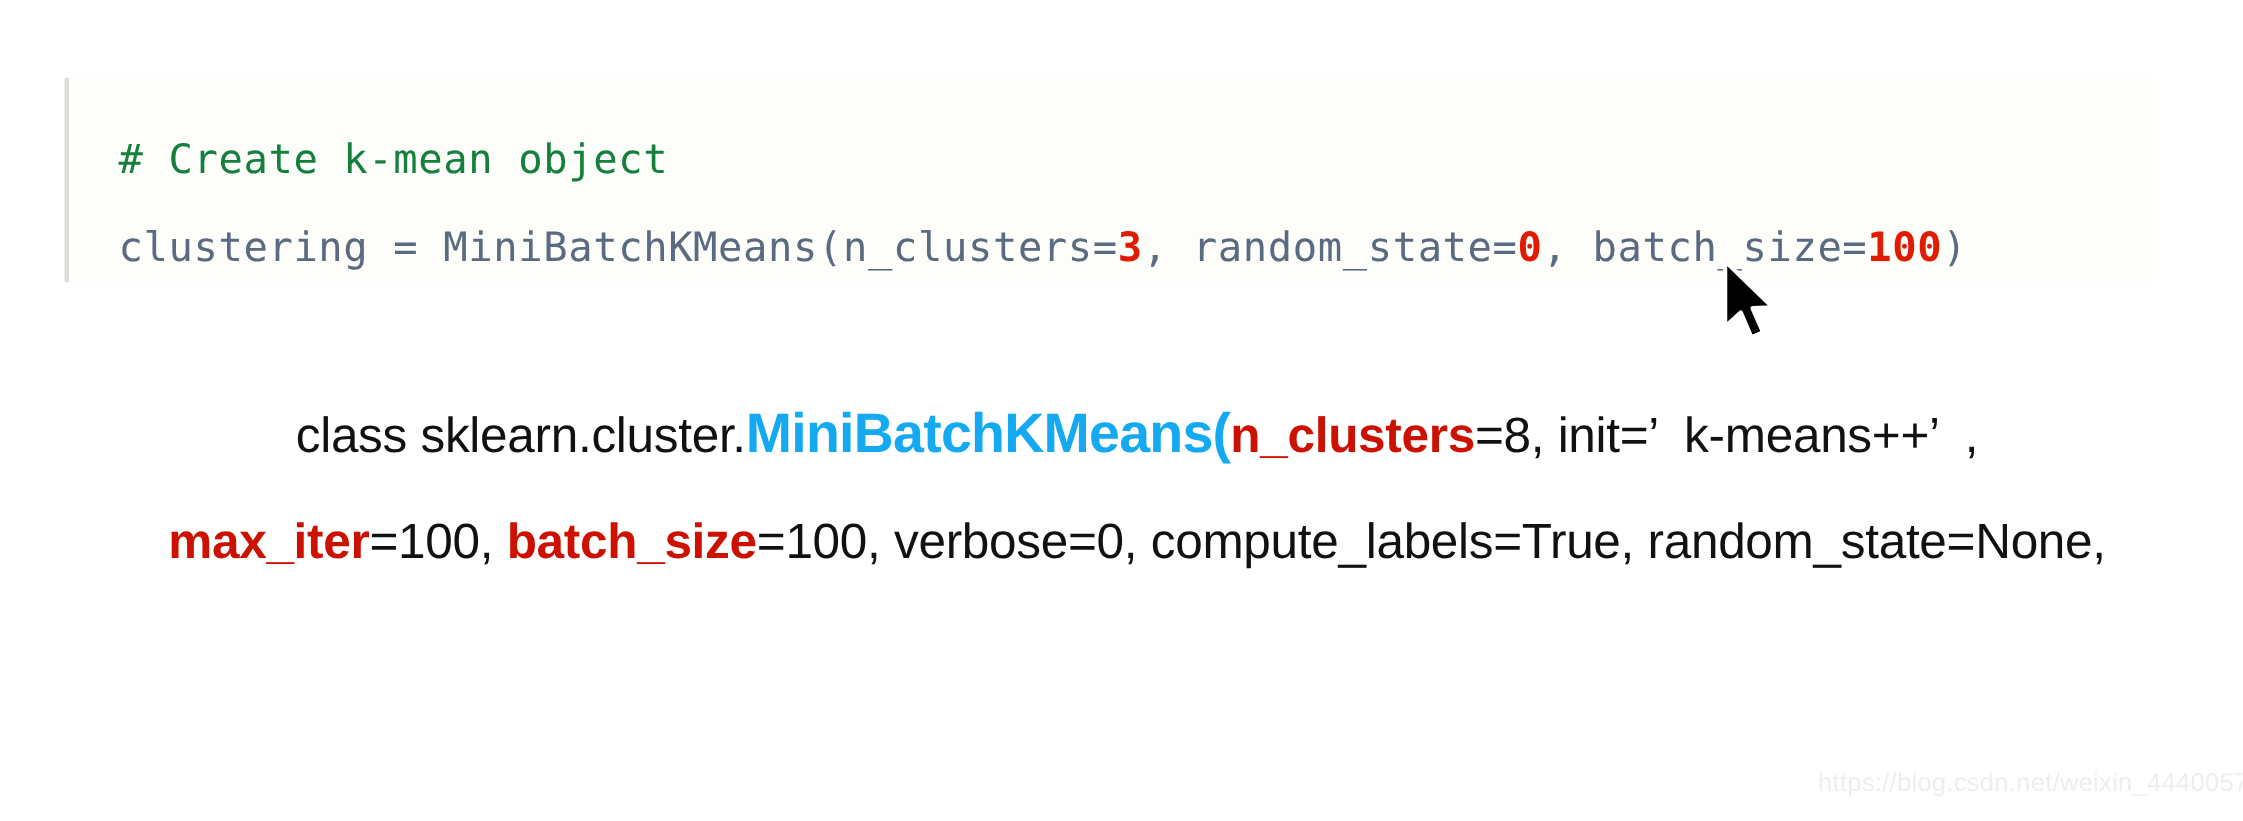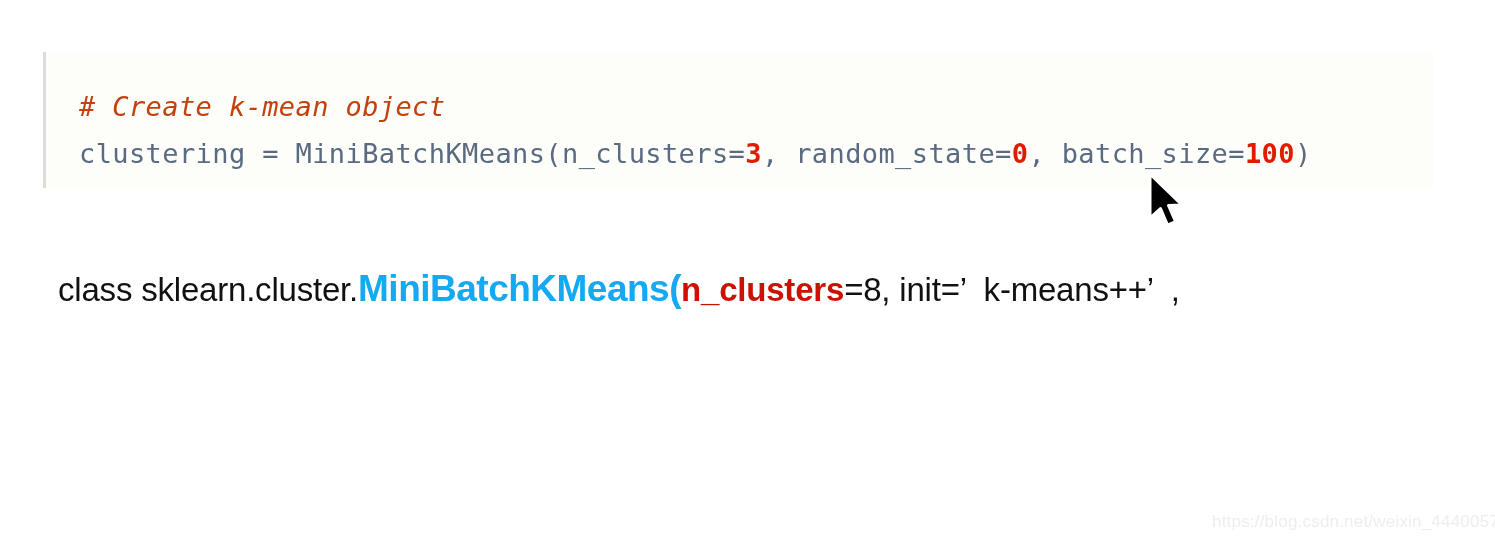--- a/index.html
+++ b/index.html
@@ -31,25 +31,24 @@
     position: absolute;
     left: 33px;
     white-space: pre;
     font-family: "DejaVu Sans Mono", "Liberation Mono", monospace;
     font-size: 27px;
     letter-spacing: 0.4px;
     line-height: 1;
   }
   #code-comment-line {
     top: 41px;
-    color: #c2410c;
-    font-style: italic;
+    color: #15803d;
   }
   #code-stmt-line {
-    top: 88px;
+    top: 100px;
     color: #5a6a80;
   }
   .tok-num {
     color: #e01b00;
     font-weight: bold;
   }
 
   
   #signature {
     position: absolute;
@@ -58,20 +57,21 @@
     width: 1400px;
   }
   .sig-line {
     white-space: pre-wrap;
     font-family: "Liberation Sans", sans-serif;
     font-size: 33px;
     color: #111111;
     line-height: 1;
     margin-bottom: 37px;
     letter-spacing: -0.2px;
+    text-align: center;
   }
   .cls-name {
     color: #14a9f0;
     font-weight: bold;
     font-size: 37px;
     letter-spacing: -0.5px;
   }
   .param {
     color: #cc1100;
     font-weight: bold;
@@ -107,20 +107,21 @@
   <div class="code-line" id="code-comment-line"># Create k-mean object</div>
 
   <div class="code-line" id="code-stmt-line"><span>clustering = MiniBatchKMeans(n_clusters=</span><span class="tok-num">3</span><span>, random_state=</span><span class="tok-num">0</span><span>, batch_size=</span><span class="tok-num">100</span><span>)</span></div>
 
 </div>
 
 <div id="signature">
 
   <div class="sig-line"><span>class sklearn.cluster.</span><span class="cls-name">MiniBatchKMeans</span><span class="cls-name">(</span><span class="param">n_clusters</span><span>=8, init=’  k-means++’  ,</span></div>
 
+  <div class="sig-line"><span class="param">max_iter</span><span>=100, </span><span class="param">batch_size</span><span>=100, verbose=0, compute_labels=True, random_state=None,</span></div>
 
 
 </div>
 
 <div id="watermark">https://blog.csdn.net/weixin_44400573</div>
 
 <svg id="mouse-cursor" viewBox="0 0 44 60" xmlns="http://www.w3.org/2000/svg">
   <path d="M4 2 L4 46 L14.5 36.5 L21.5 53 L29.5 49.5 L22.5 33.5 L36 33 Z" fill="#000000" stroke="#ffffff" stroke-width="3" stroke-linejoin="round"></path>
 </svg>
 

